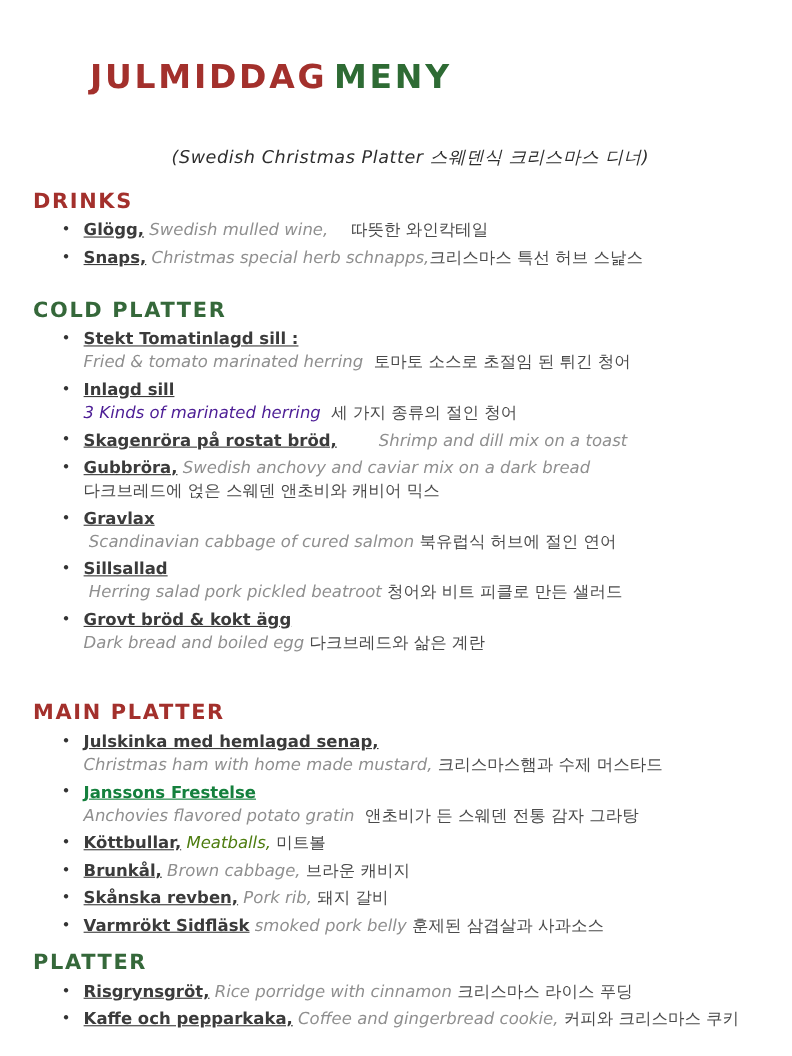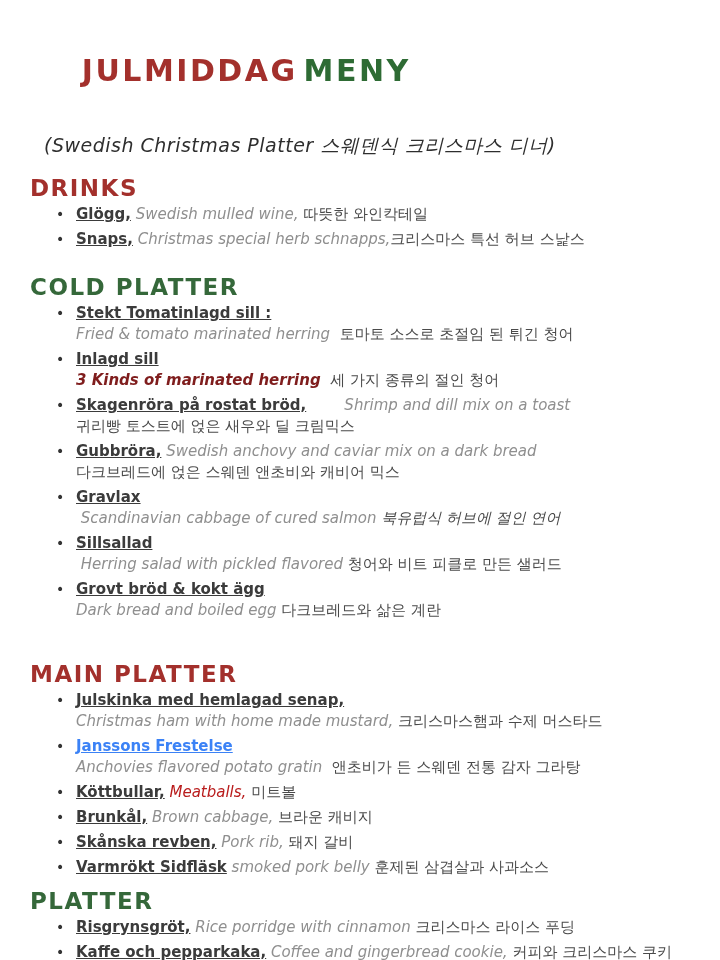--- a/index.html
+++ b/index.html
@@ -18,33 +18,34 @@
   .title-row {
     font-size: 30px;
     font-weight: bold;
     letter-spacing: 2.5px;
     line-height: 38px;
     white-space: pre;
   }
   .title-row .t2 { margin-left: 6px; }
   .subtitle {
     margin: 5px 0 0 14px;
-    font-size: 19px;
+    font-size: 16px;
     font-style: italic;
     letter-spacing: 0.5px;
     color: #2e2e2e;
     white-space: pre;
+    text-align: center;
   }
   .sections { }
   .section { margin-top: 26px; }
   .sections .section:nth-child(1) { margin-top: 18px; }
   .sections .section:nth-child(3) { margin-top: 42px; }
   .sections .section:nth-child(4) { margin-top: 12px; }
   .heading {
-    font-size: 23px;
+    font-size: 19px;
     font-weight: bold;
     letter-spacing: 1.5px;
     line-height: 22px;
     margin-bottom: 5px;
   }
   .item { margin-top: 4px; }
   .line {
     position: relative;
     padding-left: 46px;
     font-size: 15px;
@@ -66,69 +67,68 @@
 
 <div class="page">
   <div class="title-row">
     <span class="t1" style="color: rgb(163, 48, 44);">JULMIDDAG</span><span class="t2" style="color: rgb(46, 107, 52);">MENY</span>
   </div>
   <div class="subtitle">(Swedish Christmas Platter 스웨덴식 크리스마스 디너)</div>
   <div class="sections">
       <section class="section">
         <div class="heading" style="color: rgb(163, 48, 44);">DRINKS</div>
         <div class="item">
-          <div class="line first"><span class="bullet">•</span><span class="seg-name" style="color: rgb(59, 59, 59);">Glögg,</span><span class="seg-desc" style="color: rgb(143, 143, 143);"> Swedish mulled wine,</span><span class="seg-kr" style="color: rgb(74, 74, 74);"> 따뜻한 와인칵테일</span></div>
+          <div class="line first"><span class="bullet">•</span><span class="seg-name" style="color: rgb(59, 59, 59);">Glögg,</span><span class="seg-desc" style="color: rgb(143, 143, 143);"> Swedish mulled wine,</span><span class="seg-kr" style="color: rgb(74, 74, 74); margin-left: 16px;"> 따뜻한 와인칵테일</span></div>
         </div>
         <div class="item">
           <div class="line first"><span class="bullet">•</span><span class="seg-name" style="color: rgb(59, 59, 59);">Snaps,</span><span class="seg-desc" style="color: rgb(143, 143, 143);"> Christmas special herb schnapps,</span><span class="seg-kr" style="color: rgb(74, 74, 74);">크리스마스 특선 허브 스낥스</span></div>
         </div>
       </section>
       <section class="section">
         <div class="heading" style="color: rgb(53, 104, 58);">COLD PLATTER</div>
         <div class="item">
           <div class="line first"><span class="bullet">•</span><span class="seg-name" style="color: rgb(59, 59, 59);">Stekt Tomatinlagd sill :</span></div>
           <div class="line cont"><span class="seg-desc" style="color: rgb(143, 143, 143);">Fried &amp; tomato marinated herring</span><span class="seg-kr" style="color: rgb(74, 74, 74);">  토마토 소스로 초절임 된 튀긴 청어</span></div>
         </div>
         <div class="item">
           <div class="line first"><span class="bullet">•</span><span class="seg-name" style="color: rgb(59, 59, 59);">Inlagd sill</span></div>
-          <div class="line cont"><span class="seg-desc" style="color: #7f1d1d; font-weight: bold;">3 Kinds of marinated herring</span><span class="seg-kr" style="color: rgb(74, 74, 74);">  세 가지 종류의 절인 청어</span></div>
+          <div class="line cont"><span class="seg-desc" style="color: #4c1d95;">3 Kinds of marinated herring</span><span class="seg-kr" style="color: rgb(74, 74, 74);">  세 가지 종류의 절인 청어</span></div>
         </div>
         <div class="item">
           <div class="line first"><span class="bullet">•</span><span class="seg-name" style="color: rgb(59, 59, 59);">Skagenröra på rostat bröd,</span><span class="seg-desc" style="color: rgb(143, 143, 143);">        Shrimp and dill mix on a toast</span></div>
-          <div class="line cont"><span class="seg-kr" style="color: rgb(74, 74, 74);">귀리빵 토스트에 얹은 새우와 딜 크림믹스</span></div>
         </div>
         <div class="item">
           <div class="line first"><span class="bullet">•</span><span class="seg-name" style="color: rgb(59, 59, 59);">Gubbröra,</span><span class="seg-desc" style="color: rgb(143, 143, 143);"> Swedish anchovy and caviar mix on a dark bread</span></div>
           <div class="line cont"><span class="seg-kr" style="color: rgb(74, 74, 74);">다크브레드에 얹은 스웨덴 앤초비와 캐비어 믹스</span></div>
         </div>
         <div class="item">
           <div class="line first"><span class="bullet">•</span><span class="seg-name" style="color: rgb(59, 59, 59);">Gravlax</span></div>
-          <div class="line cont"><span class="seg-desc" style="color: rgb(143, 143, 143);"> Scandinavian cabbage of cured salmon</span><span class="seg-kr" style="color: rgb(74, 74, 74); font-style: italic;"> 북유럽식 허브에 절인 연어</span></div>
+          <div class="line cont"><span class="seg-desc" style="color: rgb(143, 143, 143);"> Scandinavian cabbage of cured salmon</span><span class="seg-kr" style="color: rgb(74, 74, 74);"> 북유럽식 허브에 절인 연어</span></div>
         </div>
         <div class="item">
           <div class="line first"><span class="bullet">•</span><span class="seg-name" style="color: rgb(59, 59, 59);">Sillsallad</span></div>
-          <div class="line cont"><span class="seg-desc" style="color: rgb(143, 143, 143);"> Herring salad with pickled flavored</span><span class="seg-kr" style="color: rgb(74, 74, 74);"> 청어와 비트 피클로 만든 샐러드</span></div>
+          <div class="line cont"><span class="seg-desc" style="color: rgb(143, 143, 143);"> Herring salad pork pickled beatroot</span><span class="seg-kr" style="color: rgb(74, 74, 74);"> 청어와 비트 피클로 만든 샐러드</span></div>
         </div>
         <div class="item">
           <div class="line first"><span class="bullet">•</span><span class="seg-name" style="color: rgb(59, 59, 59);">Grovt bröd &amp; kokt ägg</span></div>
           <div class="line cont"><span class="seg-desc" style="color: rgb(143, 143, 143);">Dark bread and boiled egg</span><span class="seg-kr" style="color: rgb(74, 74, 74);"> 다크브레드와 삶은 계란</span></div>
         </div>
       </section>
       <section class="section">
         <div class="heading" style="color: rgb(163, 48, 44);">MAIN PLATTER</div>
         <div class="item">
           <div class="line first"><span class="bullet">•</span><span class="seg-name" style="color: rgb(59, 59, 59);">Julskinka med hemlagad senap,</span></div>
           <div class="line cont"><span class="seg-desc" style="color: rgb(143, 143, 143);">Christmas ham with home made mustard,</span><span class="seg-kr" style="color: rgb(74, 74, 74);"> 크리스마스햄과 수제 머스타드</span></div>
         </div>
         <div class="item">
-          <div class="line first"><span class="bullet">•</span><span class="seg-name" style="color: #3b82f6;">Janssons Frestelse</span></div>
+          <div class="line first"><span class="bullet">•</span><span class="seg-name" style="color: #15803d;">Janssons Frestelse</span></div>
           <div class="line cont"><span class="seg-desc" style="color: rgb(143, 143, 143);">Anchovies flavored potato gratin</span><span class="seg-kr" style="color: rgb(74, 74, 74);">  앤초비가 든 스웨덴 전통 감자 그라탕</span></div>
         </div>
         <div class="item">
-          <div class="line first"><span class="bullet">•</span><span class="seg-name" style="color: rgb(59, 59, 59);">Köttbullar,</span><span class="seg-desc" style="color: #b91c1c; margin-top: 44px;"> Meatballs,</span><span class="seg-kr" style="color: rgb(74, 74, 74);"> 미트볼</span></div>
+          <div class="line first"><span class="bullet">•</span><span class="seg-name" style="color: rgb(59, 59, 59);">Köttbullar,</span><span class="seg-desc" style="color: #4d7c0f; margin-top: 44px;"> Meatballs,</span><span class="seg-kr" style="color: rgb(74, 74, 74);"> 미트볼</span></div>
         </div>
         <div class="item">
           <div class="line first"><span class="bullet">•</span><span class="seg-name" style="color: rgb(59, 59, 59);">Brunkål,</span><span class="seg-desc" style="color: rgb(143, 143, 143);"> Brown cabbage,</span><span class="seg-kr" style="color: rgb(74, 74, 74);"> 브라운 캐비지</span></div>
         </div>
         <div class="item">
           <div class="line first"><span class="bullet">•</span><span class="seg-name" style="color: rgb(59, 59, 59);">Skånska revben,</span><span class="seg-desc" style="color: rgb(143, 143, 143);"> Pork rib,</span><span class="seg-kr" style="color: rgb(74, 74, 74);"> 돼지 갈비</span></div>
         </div>
         <div class="item">
           <div class="line first"><span class="bullet">•</span><span class="seg-name" style="color: rgb(59, 59, 59); margin-top: 41px;">Varmrökt Sidfläsk</span><span class="seg-desc" style="color: rgb(143, 143, 143);"> smoked pork belly</span><span class="seg-kr" style="color: rgb(74, 74, 74);"> 훈제된 삼겹살과 사과소스</span></div>
         </div>

